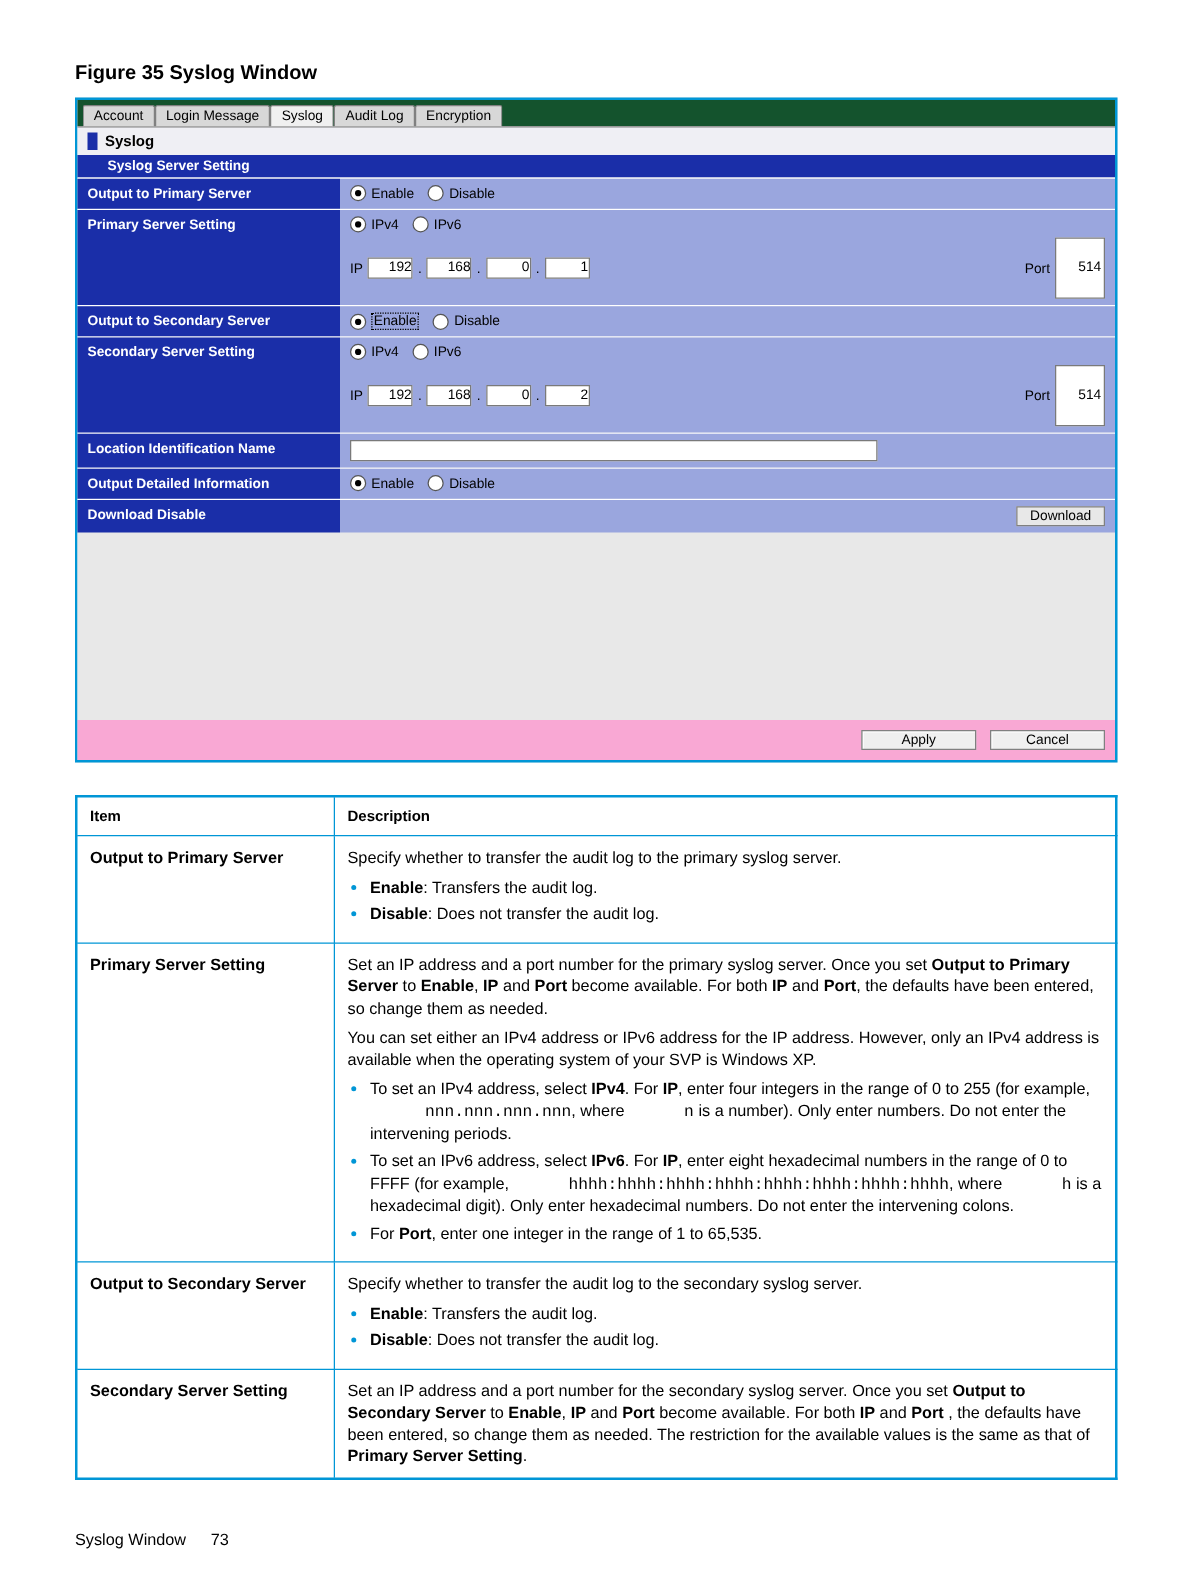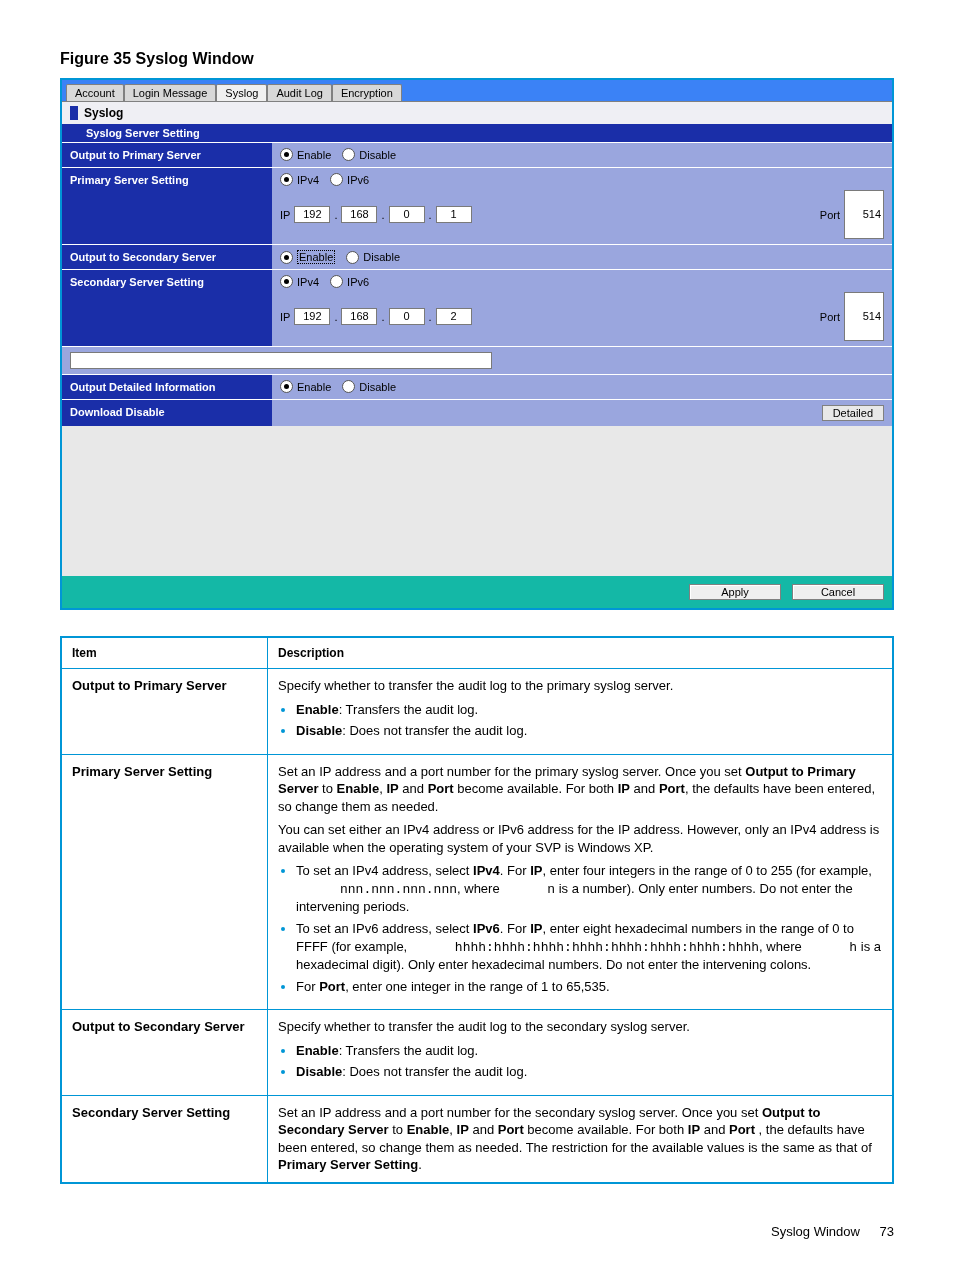--- a/index.html
+++ b/index.html
@@ -20,21 +20,21 @@
     font-size: 16px;
     margin-bottom: 10px;
   }
   .screenshot {
     border: 2px solid #0096d6;
     background: #e8e8e8;
     font-family: Tahoma, Arial, sans-serif;
     font-size: 11px;
   }
   .tabbar {
-    background: #3b82f6;
+    background: #14532d;
     padding: 4px 4px 0 4px;
     display: flex;
     align-items: flex-end;
   }
   .tab {
     padding: 2px 8px;
     border: 1px solid #808080;
     border-bottom: none;
     background: #d8d8d8;
     margin-right: 0;
@@ -112,21 +112,21 @@
     height: 5px;
     border-radius: 50%;
     background: #000;
   }
   .ipbox {
     background: #fff;
     border: 1px solid #7a7a7a;
     width: 34px;
     height: 15px;
     font-size: 11px;
-    text-align: center;
+    text-align: right;
     display: inline-block;
     line-height: 15px;
   }
   .ipbox.wide {
     width: 420px;
   }
   .portbox {
     background: #fff;
     border: 1px solid #7a7a7a;
     width: 34px;
@@ -142,21 +142,21 @@
     border: 1px solid #808080;
     padding: 1px 10px;
     font-size: 11px;
     display: inline-block;
   }
   .blank {
     background: #e8e8e8;
     height: 150px;
   }
   .footbtns {
-    background: #14b8a6;
+    background: #f9a8d4;
     padding: 8px;
     text-align: right;
   }
   .footbtns .btn {
     width: 70px;
     text-align: center;
     margin-left: 8px;
     background: #efefef;
     box-shadow: inset 1px 1px #fff;
   }
@@ -195,21 +195,20 @@
     padding-left: 18px;
   }
   ul.blue li {
     margin: 4px 0;
   }
   ul.blue li::marker {
     color: #0096d6;
   }
   .mono { font-family: "Courier New", monospace; margin-left: 44px; }
   .page-foot {
-    text-align: right;
     padding-top: 40px;
     font-size: 13px;
   }
   .page-num { margin-left: 16px; }
 </style>
 </head>
 <body>
 
 <div class="page">
   <div class="fig-title">Figure 35 Syslog Window</div>
@@ -295,20 +294,21 @@
           <span class="ipbox">0</span>.
           <span class="ipbox">2</span>
           <span style="flex:1"></span>
           <span>Port</span>
           <span class="portbox">514</span>
         </span>
       </div>
     </div>
 
     <div class="formrow">
+      <div class="label">Location Identification Name</div>
       <div class="value">
         <span class="ipbox wide"></span>
       </div>
     </div>
 
     <div class="formrow">
       <div class="label">Output Detailed Information</div>
       <div class="value">
         <span class="inline">
           <span class="radio sel"></span>
@@ -316,21 +316,21 @@
           &nbsp;
           <span class="radio"></span>
           <span>Disable</span>
         </span>
       </div>
     </div>
 
     <div class="formrow">
       <div class="label">Download Disable</div>
       <div class="value" style="align-items:flex-end;">
-        <span class="btn">Detailed</span>
+        <span class="btn">Download</span>
       </div>
     </div>
 
     <div class="blank"></div>
     <div class="footbtns">
       <span class="btn">Apply</span>
       <span class="btn">Cancel</span>
     </div>
   </div>
 

